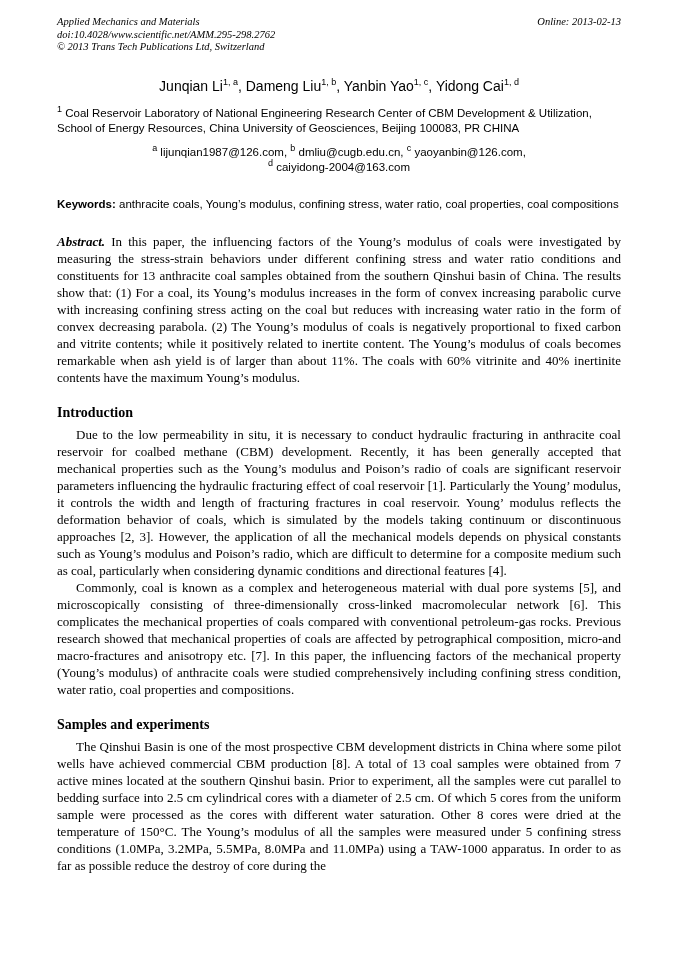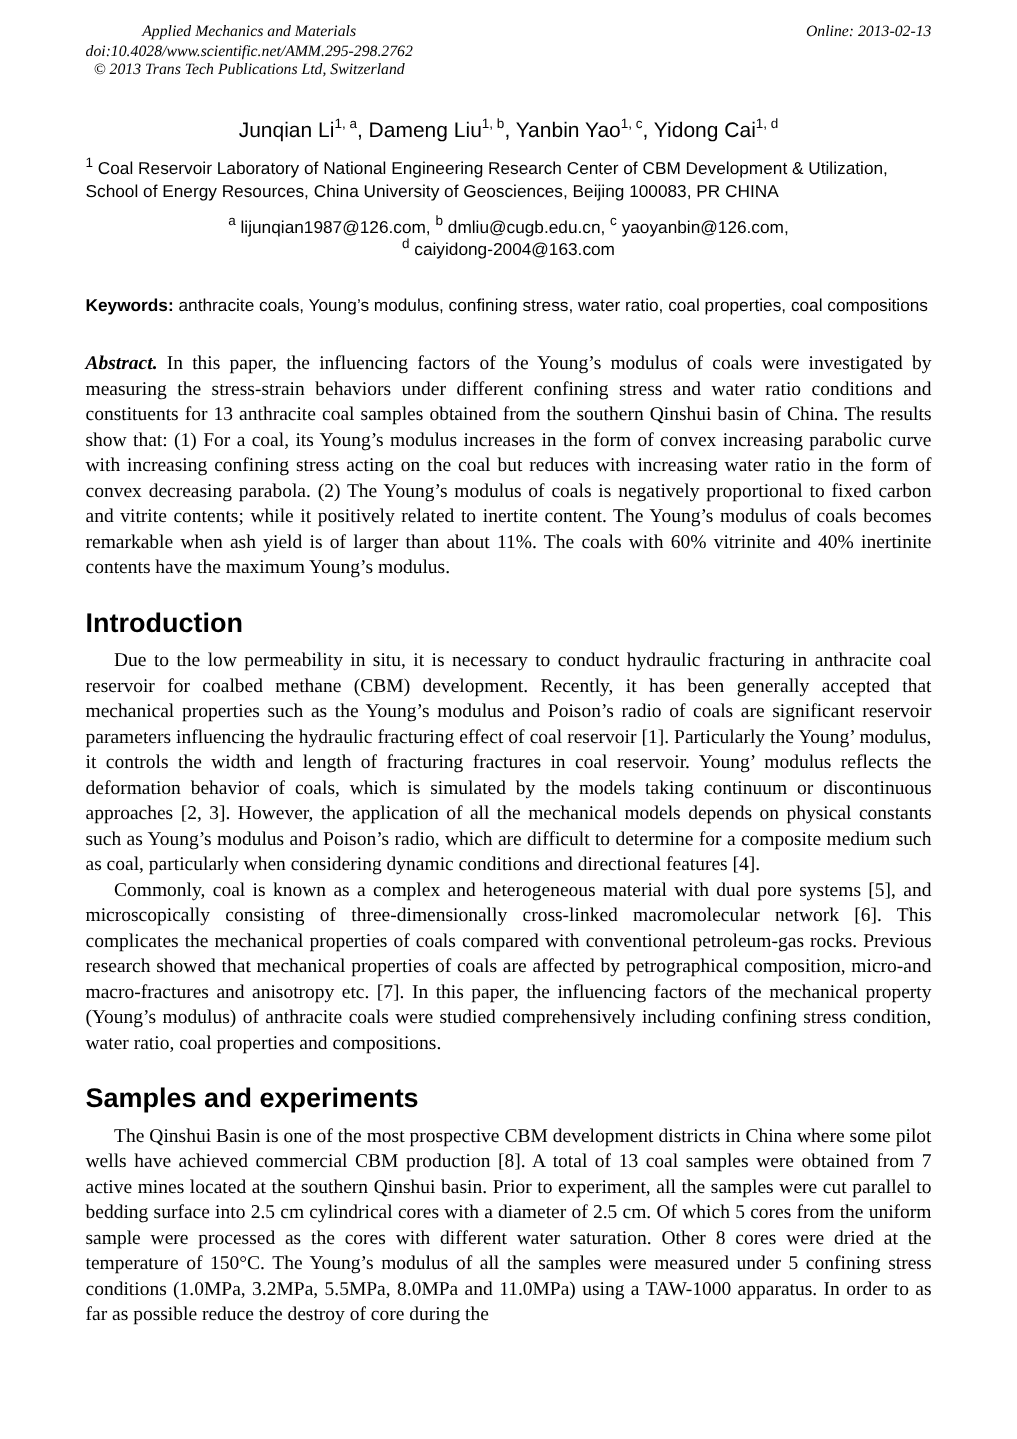--- a/index.html
+++ b/index.html
@@ -7,21 +7,21 @@
     width: 678px; height: 959px; box-sizing: border-box;
     padding: 16px 57px 0 57px;
     background: #ffffff; color: #000;
     font-family: "Liberation Serif", serif;
     overflow: hidden;
   }
   
   .hdr { display: flex; justify-content: space-between; align-items: flex-start;
          font-style: italic; font-size: 10.5px; line-height: 1.2;
          font-family: "Liberation Serif", serif; }
-  .hdr-left div { white-space: nowrap; text-align: center; }
+  .hdr-left div { white-space: nowrap; }
   .hdr-right { white-space: nowrap; }
   
   .title {
     margin: 22px 0 0 0; text-align: center;
     font-family: "Liberation Sans", sans-serif;
     font-size: 15px; font-weight: bold; line-height: 1.25;
   }
   .authors {
     margin-top: 23px; text-align: center;
     font-family: "Liberation Sans", sans-serif;
@@ -47,22 +47,22 @@
   
   .body-par {
     margin: 0; text-align: justify;
     font-size: 13px; line-height: 17px;
     font-family: "Liberation Serif", serif;
   }
   .abstract { margin-top: 21px; }
   .abstract .bold-lead { font-weight: bold; font-style: italic; }
   .sec-heading {
     margin: 19px 0 5px 0;
-    font-size: 18px; font-weight: bold;
-    font-family: Liberation Sans, sans-serif;
+    font-size: 14px; font-weight: bold;
+    font-family: Liberation Serif, serif;
   }
   .indent { text-indent: 19px; }
   .it { }
 </style>
 </head>
 <body>
 
 <div class="page">
 
   <div class="hdr">

